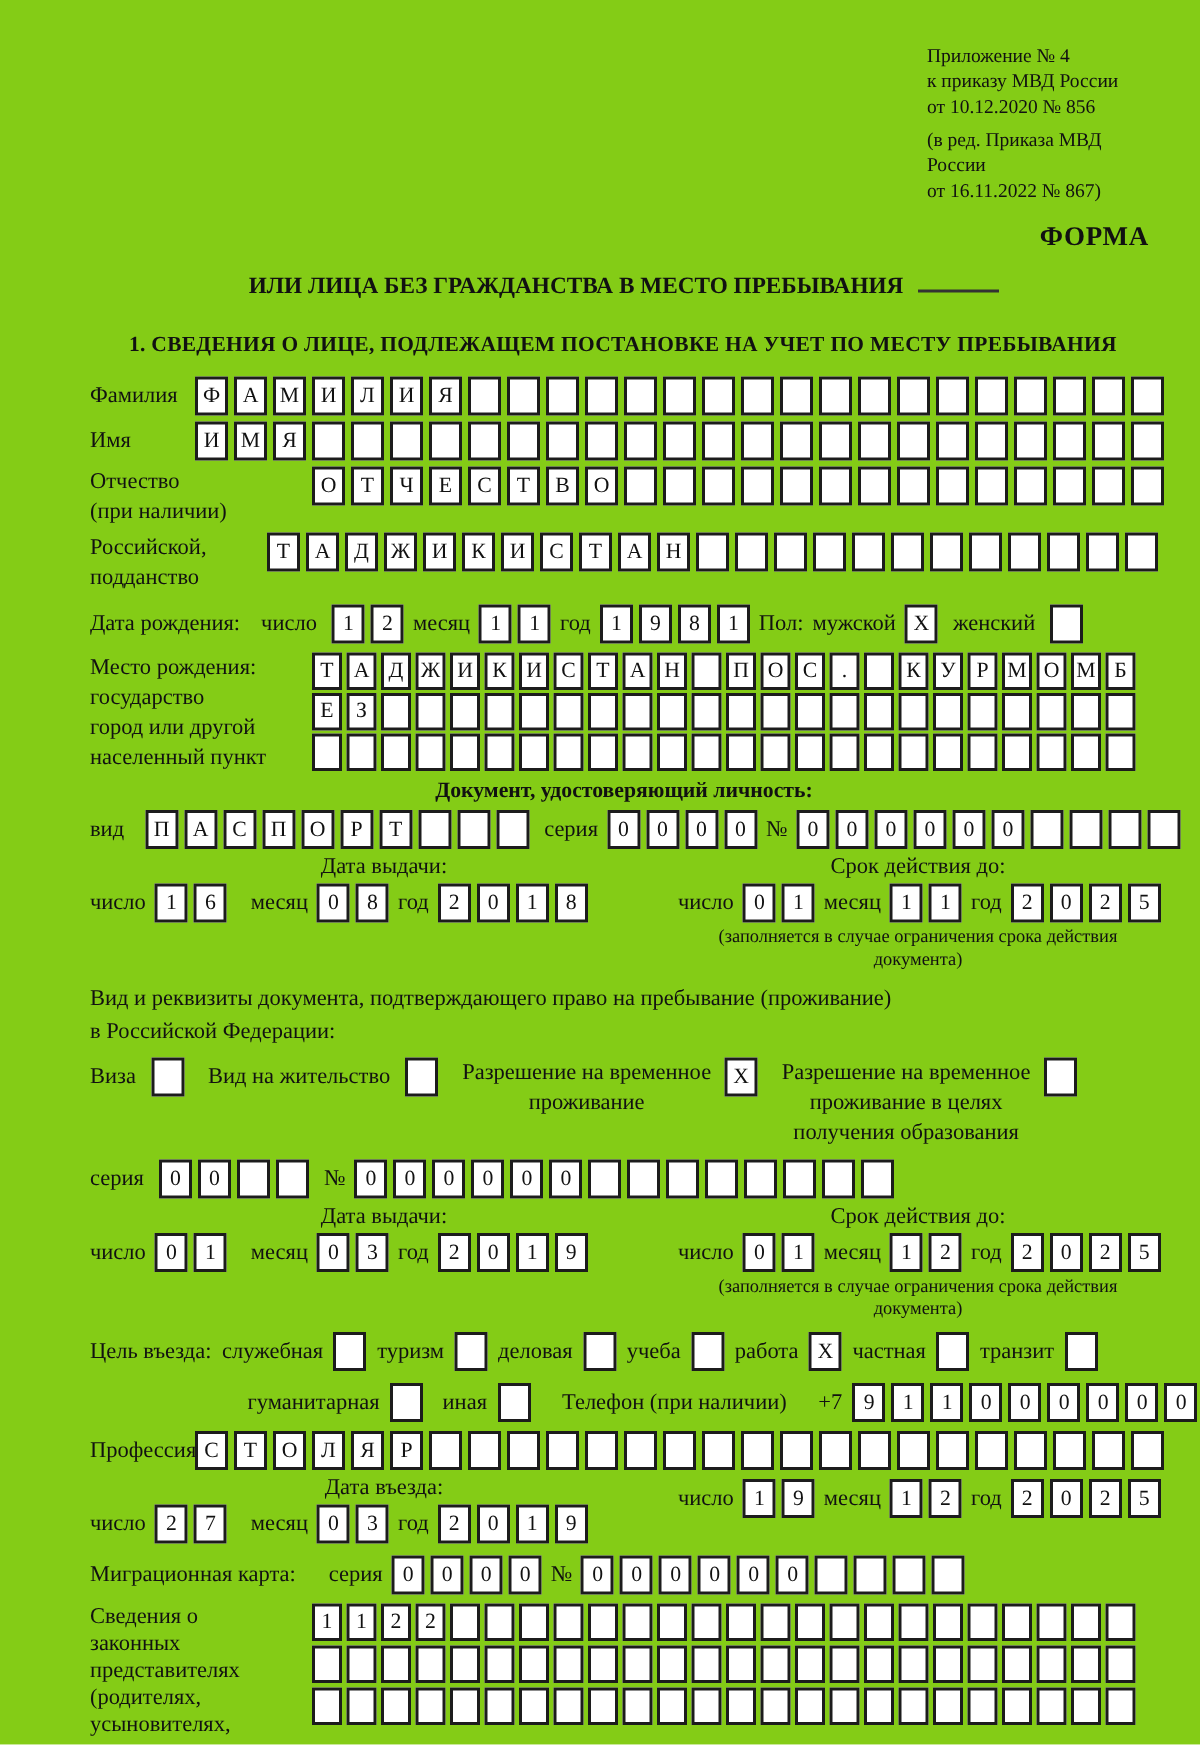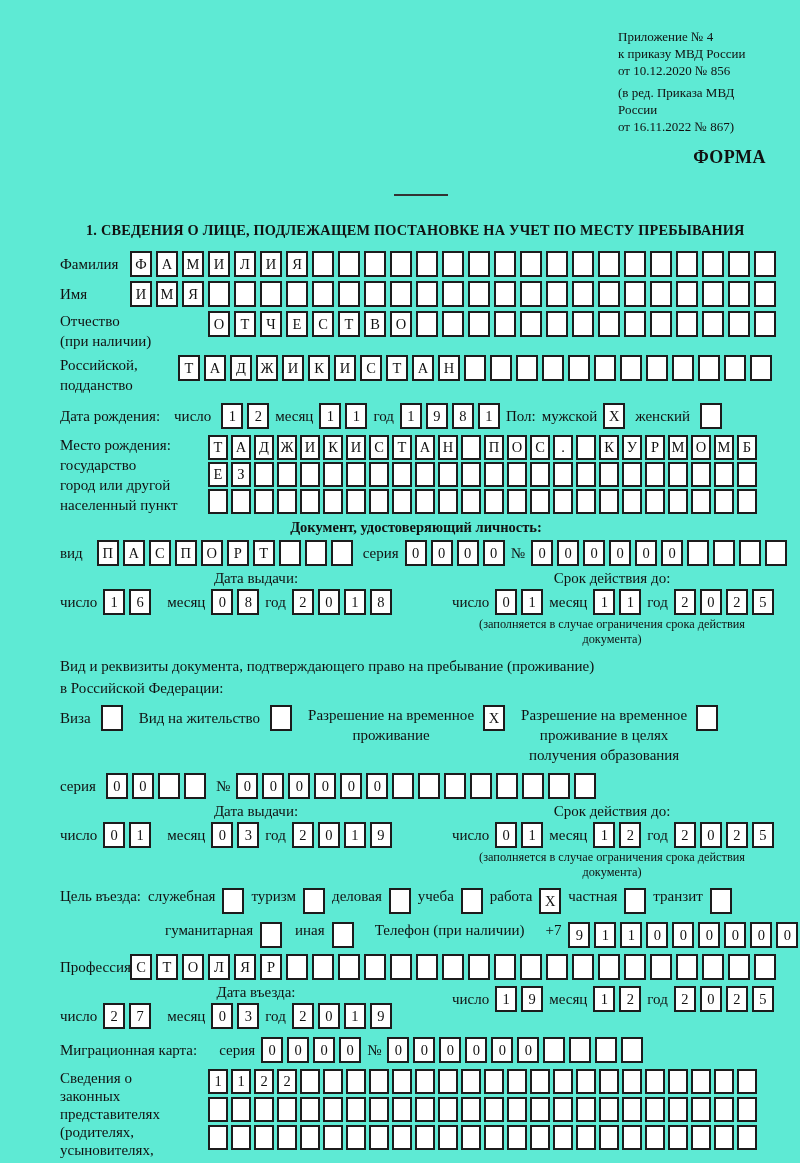--- a/index.html
+++ b/index.html
@@ -1,18 +1,18 @@
 <!DOCTYPE html>
 <html><head>
 <meta charset="utf-8">
 <style>
   html,body{margin:0;padding:0;background:#ffffff;}
   .page{
     width:800px;height:1163px;box-sizing:border-box;overflow:hidden;
-    background:#5eead4;color:#111;
+    background:#84cc16;color:#111;
     font-family:"Liberation Serif","DejaVu Serif",serif;
     padding:28px 28px 10px 60px;position:relative;
   }
   
   .hdr-ref{margin-left:558px;font-size:13px;line-height:17px;}
   .hdr-ed{margin-top:5px;}
   .forma{font-weight:bold;font-size:18px;text-align:right;padding-right:6px;margin-top:12px;letter-spacing:.5px;}
   
   .title{text-align:center;font-weight:bold;font-size:15.5px;line-height:22px;margin-top:12px;}
   .title-blank{display:inline-block;width:54px;border-bottom:2px solid #333;height:12px;margin-left:10px;}
@@ -47,21 +47,21 @@
   .date-line{display:flex;align-items:center;margin-top:2px;gap:6px;font-size:15px;}
   .date-note{font-size:12.3px;margin-top:2px;text-align:center;line-height:15px;}
   
   .par{font-size:15px;line-height:22px;margin-top:8px;}
   
   .permit-row{display:flex;margin-top:6px;gap:16px;align-items:flex-start;font-size:15px;}
   .chk-inline{display:flex;align-items:center;gap:10px;}
   .chk-multi{display:flex;gap:9px;align-items:flex-start;}
   .stack-center{display:flex;flex-direction:column;align-items:center;line-height:20px;text-align:center;}
   
-  .purpose-row{display:flex;gap:7px;margin-top:8px;font-size:15px;white-space:nowrap;}
+  .purpose-row{display:flex;align-items:center;gap:7px;margin-top:8px;font-size:15px;white-space:nowrap;}
   .indent105{margin-left:105px;}
   
   .reps{display:flex;margin-top:6px;}
   .reps-right{display:flex;flex-direction:column;gap:3px;}
 </style>
 </head>
 <body>
 
 <div class="page">
 
@@ -71,21 +71,21 @@
     <div>от 10.12.2020 № 856</div>
     <div class="hdr-ed">
       <div>(в ред. Приказа МВД России</div>
       <div>от 16.11.2022 № 867)</div>
     </div>
   </div>
   <div class="forma">ФОРМА</div>
 
   <div class="title">
     <div>
-      <span class="title-blank"></span>
+      <span>ИЛИ ЛИЦА БЕЗ ГРАЖДАНСТВА В МЕСТО ПРЕБЫВАНИЯ</span><span class="title-blank"></span>
     </div>
   </div>
 
   <div class="sec-title">1. СВЕДЕНИЯ О ЛИЦЕ, ПОДЛЕЖАЩЕМ ПОСТАНОВКЕ НА УЧЕТ ПО МЕСТУ ПРЕБЫВАНИЯ</div>
 
   <div class="row mt12">
     <span class="lab w70">Фамилия</span>
     <span class="cells">
         <span class="cell">Ф</span>
         <span class="cell">А</span>

